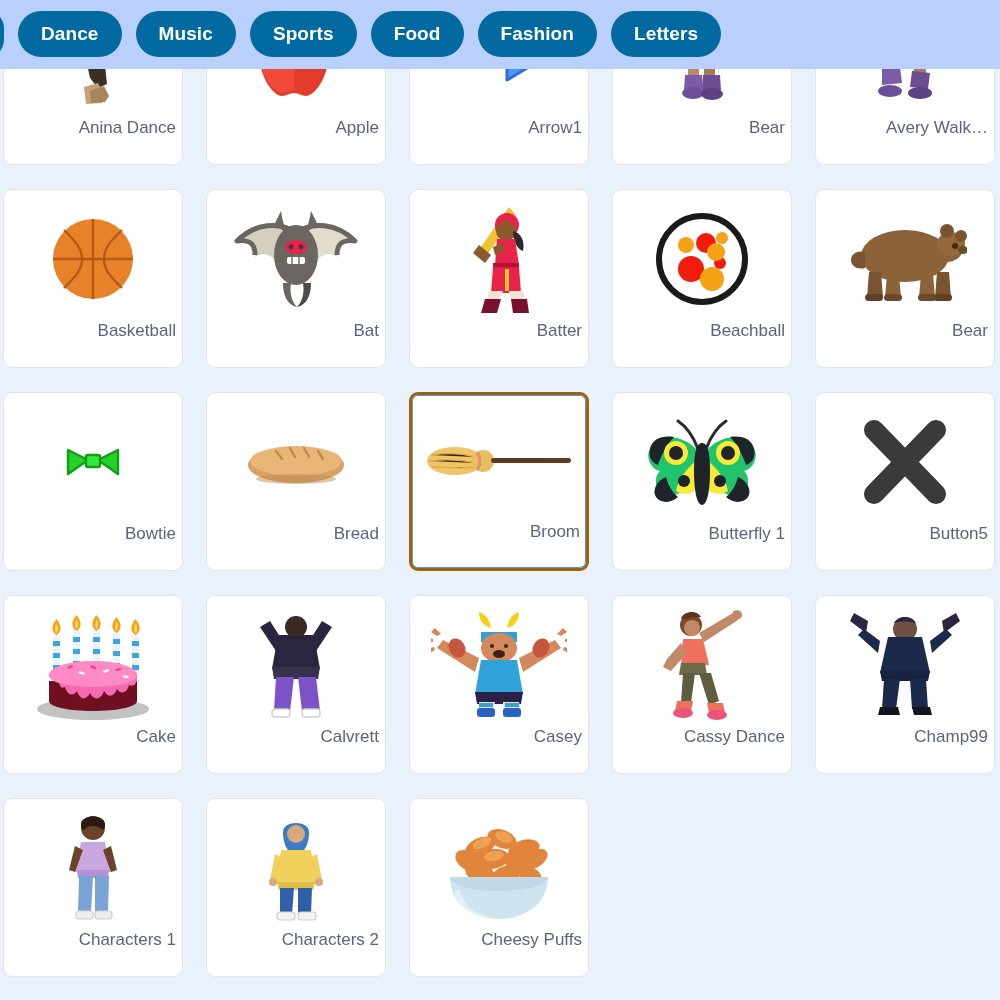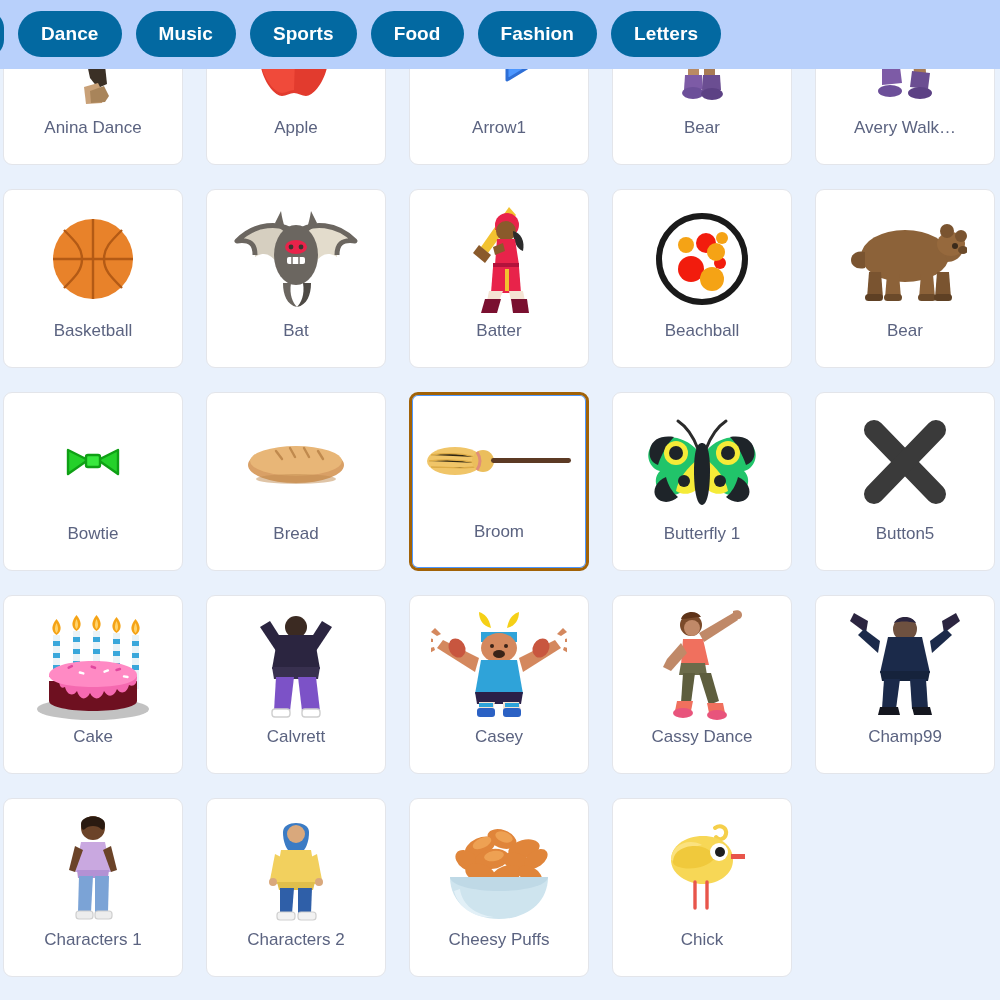--- a/index.html
+++ b/index.html
@@ -70,21 +70,21 @@
   .thumb {
     position: absolute;
     left: 0; right: 0; top: 10px;
     height: 118px;
     display: flex; align-items: center; justify-content: center;
   }
   .thumb svg { display: block; }
   .cap {
     position: absolute;
     left: 6px; right: 6px; bottom: 26px;
-    text-align: center;
+    text-align: right;
     font-size: 17px;
     color: #5B6380;
     white-space: nowrap;
     overflow: hidden;
     text-overflow: ellipsis;
   }
 </style>
 </head>
 <body>
 
@@ -550,32 +550,14 @@
       <ellipse cx="68" cy="24" rx="9" ry="5" transform="rotate(20 68 24)"></ellipse>
       <ellipse cx="58" cy="43" rx="10" ry="5" transform="rotate(-10 58 43)"></ellipse>
     </g>
     <path d="M14 64h98c0 26-22 42-49 42S14 90 14 64z" fill="#CEE4EE"></path>
     <path d="M14 64h98c0 8-22 14-49 14S14 72 14 64z" fill="#BFD9E6"></path>
     <path d="M24 76c2 16 16 26 34 28-20 2-36-10-40-26z" fill="#E4F1F7" opacity=".9"></path>
           </svg>
         </div>
         <div class="cap">Cheesy Puffs</div>
       </div>
-      <div class="card">
-        <div class="thumb">
-          <svg width="90" height="100" viewBox="0 0 90 100">
-    <path d="M58 10c6-4 12 0 11 6-1 5-7 7-10 3" fill="none" stroke="#F5CF4A" stroke-width="4" stroke-linecap="round"></path>
-    <path d="M14 42c0-14 14-24 32-24s30 10 30 24c0 14-14 24-30 24S14 56 14 42z" fill="#F7D756"></path>
-    <path d="M14 42c0-10 8-18 20-18 4 0 8 1 11 3-12 2-20 8-22 18z" fill="#FBE27F"></path>
-    <path d="M16 44c0-10 10-16 22-16 10 0 18 5 20 12-6 8-20 12-32 10-6-1-10-3-10-6z" fill="#F0C93C"></path>
-    <circle cx="62" cy="34" r="9" fill="#FFFFFF"></circle>
-    <circle cx="63" cy="34" r="5" fill="#1E1E1E"></circle>
-    <path d="M74 36h14v5H74z" fill="#E8554B"></path>
-    <g stroke="#E8554B" stroke-width="3.4" stroke-linecap="round">
-      <path d="M38 64v26"></path>
-              <path d="M50 64v26"></path>
-    </g>
-          </svg>
-        </div>
-        <div class="cap">Chick</div>
-      </div>
     </div>
 </div>
 
 </body></html>

